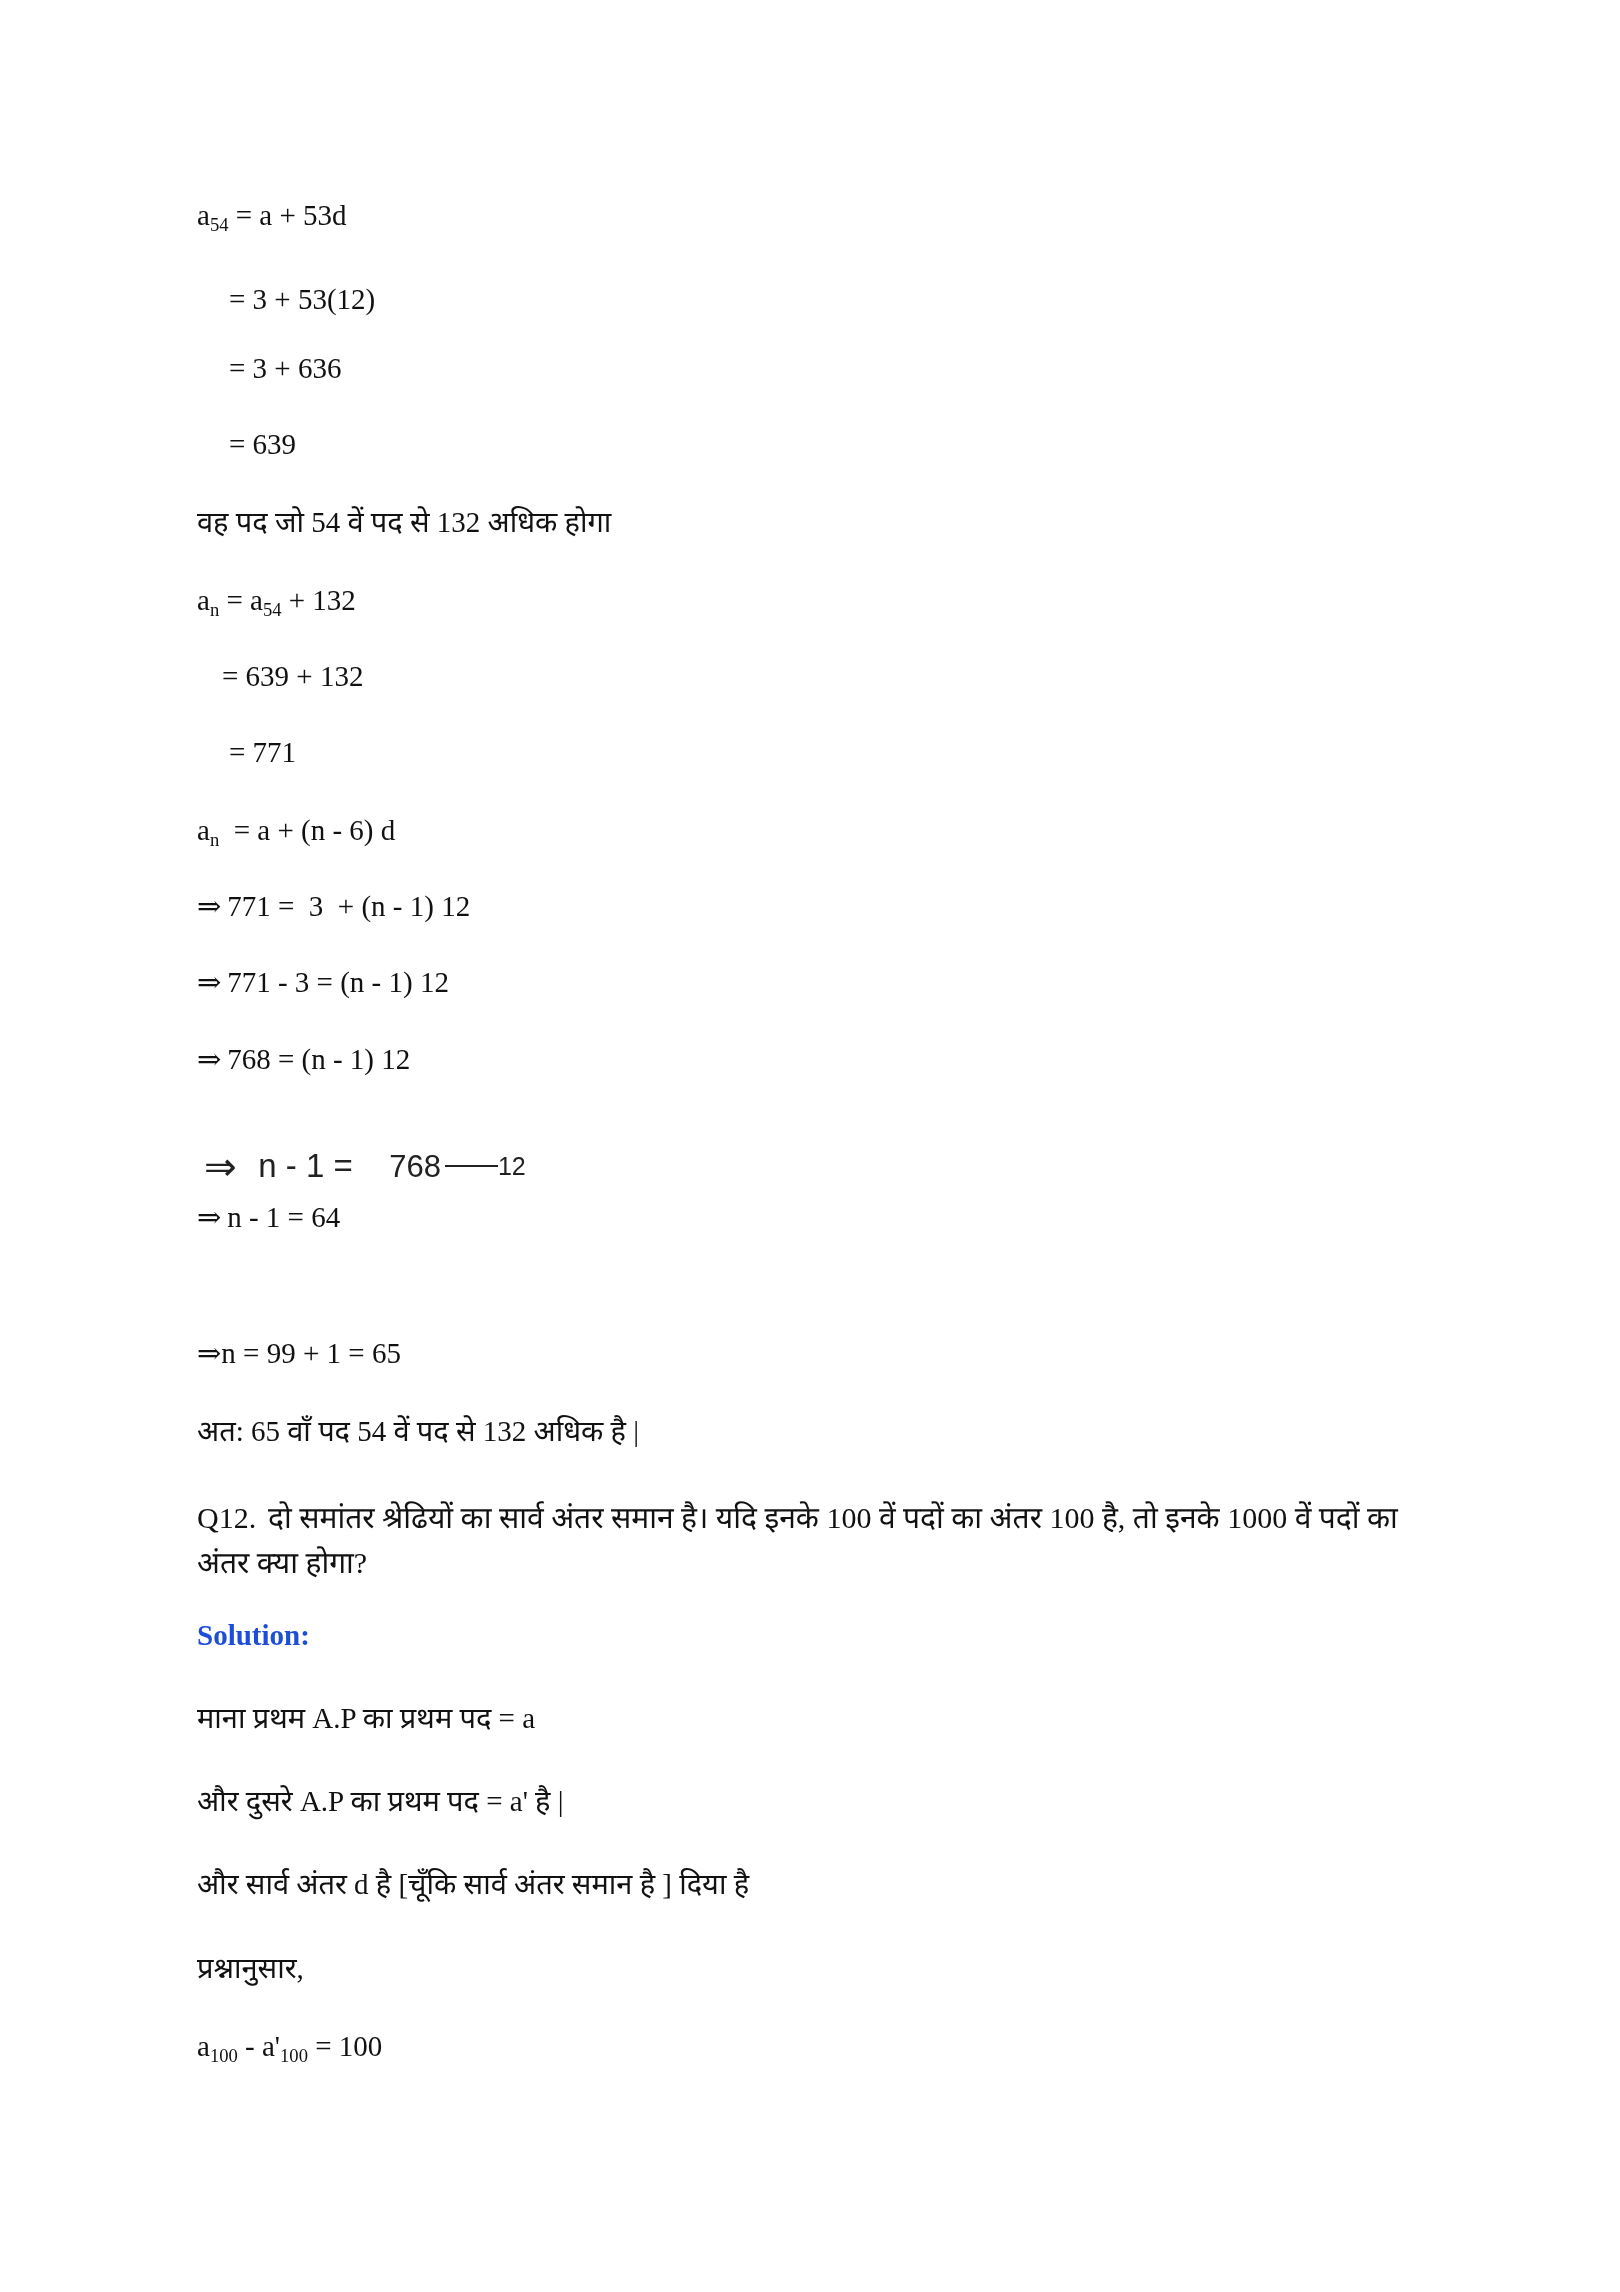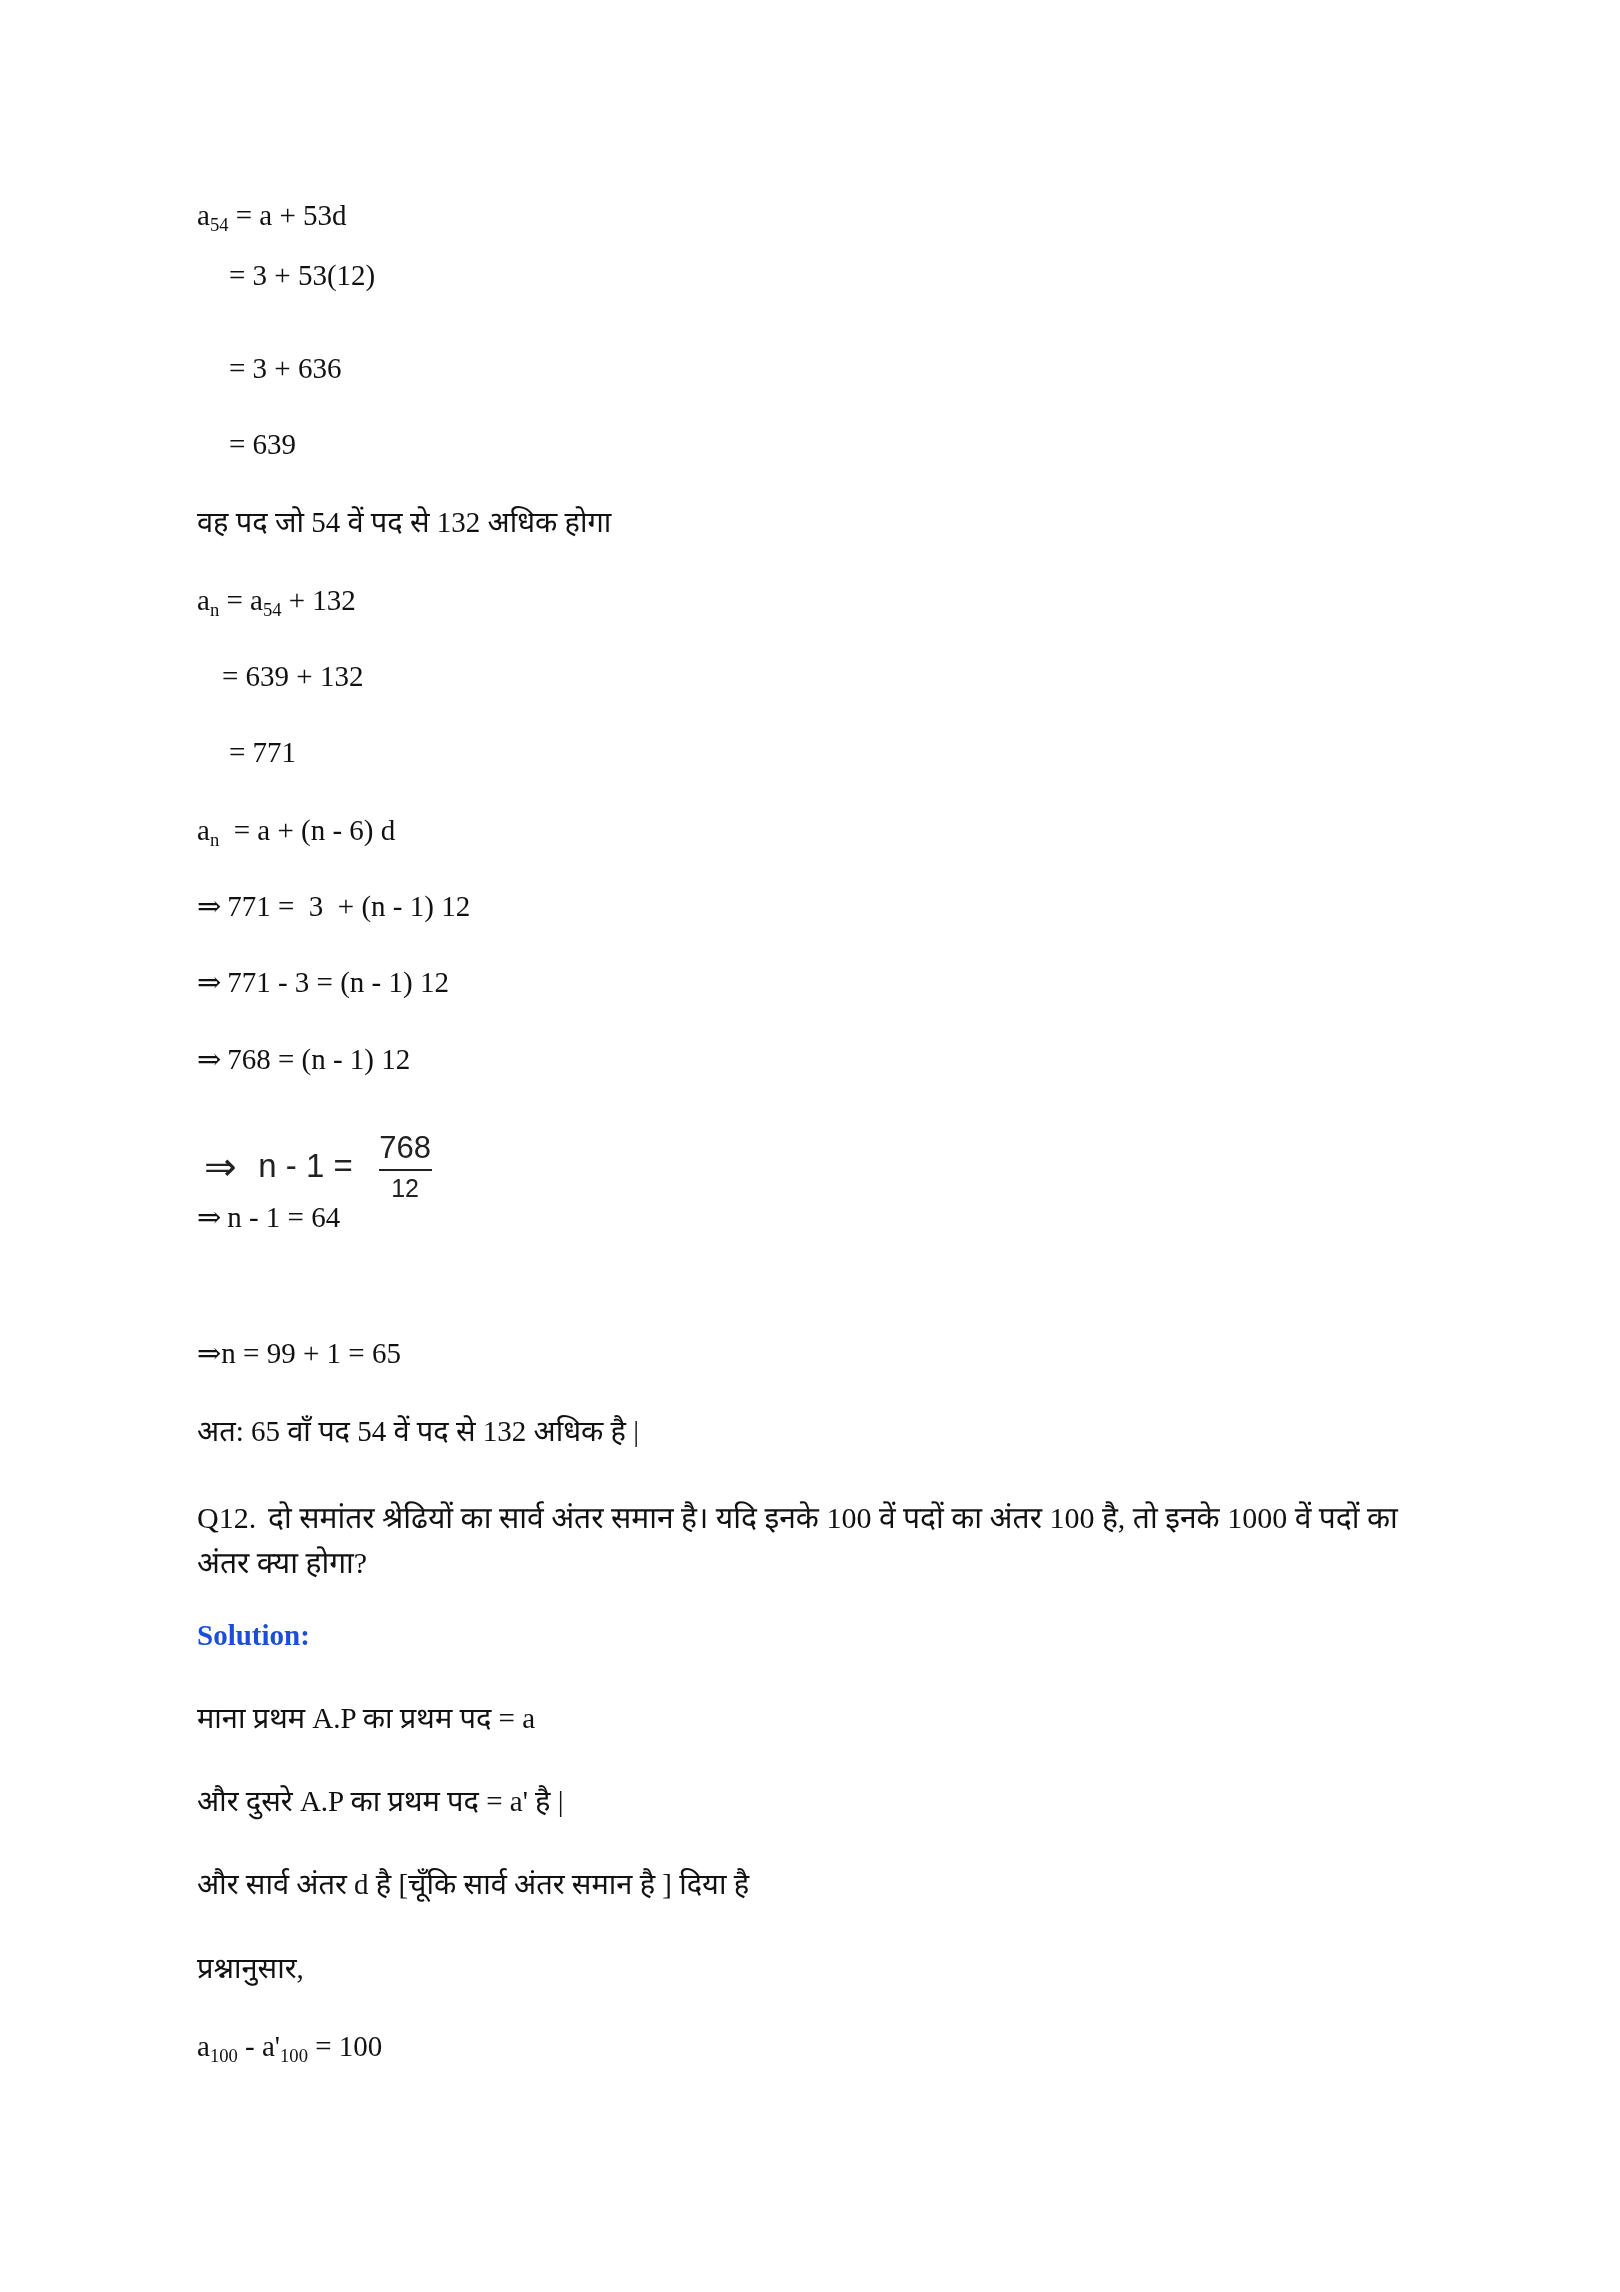--- a/index.html
+++ b/index.html
@@ -49,37 +49,37 @@
       display: flex;
       align-items: center;
       font-family: "Liberation Sans", "DejaVu Sans", sans-serif;
       font-size: 33px;
       color: #222;
     }
     .fraction-eq .implies { font-size: 39px; margin-right: 21.6px; }
     .fraction-eq .lhs { margin-right: 17.6px; }
     .frac {
       display: inline-flex;
-      flex-direction: column;
+      flex-direction: row;
       align-items: center;
-      margin-left: 5px;
+      margin-left: 15px;
     }
     .frac .num { font-size: 31px; line-height: 37px; padding: 0 3.9px; }
     .frac .bar { width: 53px; height: 2px; background: #222; margin: 2.9px 0; }
     .frac .den { font-size: 25px; line-height: 29px; }
   </style>
 </head>
 <body>
 
 <div>
 
   <div class="line" style="top:196px">
     <span>a</span><sub>54</sub><span> = a + 53d</span>
   </div>
-  <div class="line indent1" style="top:256px">= 3 + 53(12)</div>
+  <div class="line indent1" style="top:280px">= 3 + 53(12)</div>
   <div class="line indent1" style="top:349px">= 3 + 636</div>
   <div class="line indent1" style="top:425px">= 639</div>
 
   <div class="line" style="top:503px">वह पद जो 54 वें पद से 132 अधिक होगा</div>
 
   <div class="line" style="top:581px">
     <span>a</span><sub>n</sub><span> = a</span><sub>54</sub><span> + 132</span>
   </div>
   <div class="line indent2" style="top:657px">= 639 + 132</div>
   <div class="line indent1" style="top:733px">= 771</div>

